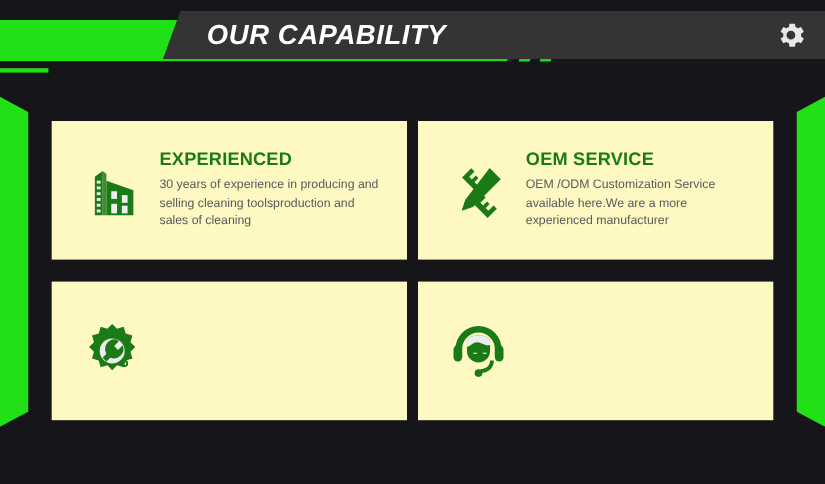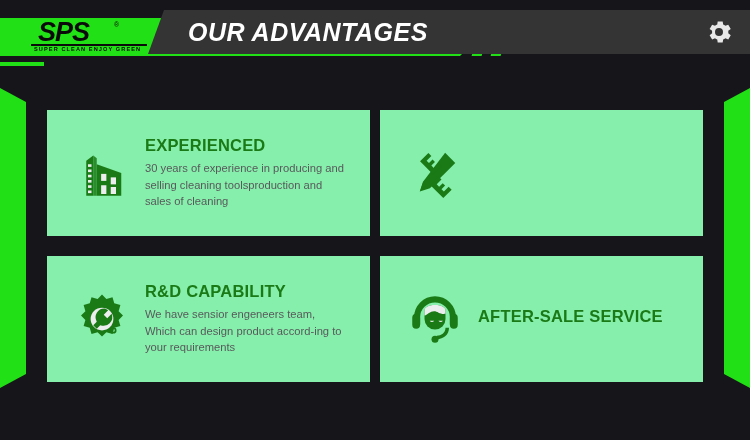--- a/index.html
+++ b/index.html
@@ -78,21 +78,21 @@
   
   .grid {
     position: absolute; left: 47px; top: 110px;
     width: 656px; height: 272px;
     display: grid;
     grid-template-columns: 323px 323px;
     grid-template-rows: 126px 126px;
     gap: 20px 10px;
   }
   .card {
-    background: #86efac;
+    background: #fef9c3;
     display: flex; align-items: center;
     padding: 0 24px 0 18px;
   }
   .card-icon { flex: 0 0 74px; height: 74px; display: flex; align-items: center; justify-content: center; }
   .card-body { flex: 1 1 auto; padding-left: 6px; }
   .card-title {
     font-size: 16.5px; font-weight: bold; color: #1a7a16;
     letter-spacing: .2px; margin-bottom: 5px; white-space: nowrap;
   }
   .card-desc { font-size: 11.2px; color: #58595b; line-height: 16.5px; }
@@ -102,29 +102,23 @@
 
 <div class="page">
 
   <div class="header">
 
     <div class="green-band"></div>
     <div class="green-band-lower"></div>
     <div class="slash s1"></div>
     <div class="slash s2"></div>
 
-    <div class="logo">
-      <div class="logo-mark">SPS</div>
-      <div class="logo-reg">®</div>
-      <div class="logo-rule"></div>
-      <div class="logo-tag">SUPER CLEAN ENJOY GREEN</div>
-    </div>
 
     <div class="title-bar">
-      <div class="title-text">OUR ADVANTAGES</div>
+      <div class="title-text">OUR CAPABILITY</div>
       <div class="gear-btn">
         <svg width="30" height="30" viewBox="0 0 24 24" aria-hidden="true">
           <path fill="#e8e8e8" d="M19.4 13a7.6 7.6 0 0 0 .05-1 7.6 7.6 0 0 0-.05-1l2-1.5-2-3.4-2.3.9a7.4 7.4 0 0 0-1.8-1l-.35-2.4h-4l-.35 2.4a7.4 7.4 0 0 0-1.8 1L6.5 6.1l-2 3.4L6.5 11a7.6 7.6 0 0 0 0 2l-2 1.5 2 3.4 2.3-.9a7.4 7.4 0 0 0 1.8 1l.35 2.4h4l.35-2.4a7.4 7.4 0 0 0 1.8-1l2.3.9 2-3.4zM12 15.2A3.2 3.2 0 1 1 15.2 12 3.2 3.2 0 0 1 12 15.2z"></path>
         </svg>
       </div>
     </div>
   </div>
 
   <div class="top-green-line"></div>
   <div class="wedge left"></div>
@@ -164,34 +158,34 @@
       <div class="card-icon">
         <svg width="54" height="54" viewBox="0 0 64 64" aria-hidden="true">
           <g fill="#1a7a16">
             <path d="M44 8 L56 20 L26 50 L14 54 L18 42 Z"></path>
             <path d="M14 54 L18 42 L22 46 Z"></path>
             <path d="M20 10 H34 V15 H26 V19 H32 V23 H26 V27 H34 V32 H20 Z" transform="rotate(-45 27 21)"></path>
             <path d="M32 38 H46 V43 H38 V47 H44 V51 H38 V55 H46 V60 H32 Z" transform="rotate(-45 39 49)"></path>
           </g>
         </svg>
       </div>
+      <div class="card-body">
+        <div class="card-title">OEM SERVICE</div>
+        <div class="card-desc">OEM /ODM Customization Service available here.We are a more experienced manufacturer</div>
+      </div>
     </div>
 
     <div class="card">
       <div class="card-icon">
         <svg width="56" height="56" viewBox="0 0 64 64" aria-hidden="true">
           <path fill="#1a7a16" d="M32 4l5 5 7-2 2 7 7 2-2 7 5 5-5 5 2 7-7 2-2 7-7-2-5 5-5-5-7 2-2-7-7-2 2-7-5-5 5-5-2-7 7-2 2-7 7 2z"></path>
           <circle cx="32" cy="32" r="13" fill="#ecedef"></circle>
           <path fill="#1a7a16" d="M35 20a10 10 0 0 0-9 15l-4 4 4 4 4-4a10 10 0 0 0 13-13l-5 5-4-4 5-5a10 10 0 0 0-4-2z"></path>
           <circle cx="45" cy="45" r="2.6" fill="none" stroke="#1a7a16" stroke-width="2"></circle>
         </svg>
-      </div>
-      <div class="card-body">
-        <div class="card-title">R&amp;D CAPABILITY</div>
-        <div class="card-desc">We have sensior engeneers team, Which can design product accord-ing to your requirements</div>
       </div>
     </div>
 
     <div class="card">
       <div class="card-icon">
         <svg width="56" height="56" viewBox="0 0 64 64" aria-hidden="true">
           <g fill="#1a7a16">
             <path d="M32 6a24 24 0 0 0-24 24v8h7v-8a17 17 0 0 1 34 0v8h7v-8A24 24 0 0 0 32 6z"></path>
             <rect x="6" y="26" width="9" height="17" rx="4.5"></rect>
             <rect x="49" y="26" width="9" height="17" rx="4.5"></rect>
@@ -200,18 +194,17 @@
             <circle cx="32" cy="55" r="4"></circle>
           </g>
           <g fill="#ecedef">
             <path d="M20 22c0-3 4-6 12-6s12 3 12 6v4c-6 1-9-3-13-3-5 0-7 4-11 5z"></path>
             <path d="M26 34a3 3 0 0 0 5 0z"></path>
             <path d="M36 34a3 3 0 0 0 5 0z"></path>
           </g>
         </svg>
       </div>
       <div class="card-body">
-        <div class="card-title">AFTER-SALE SERVICE</div>
       </div>
     </div>
 
   </div>
 </div>
 
 </body></html>

